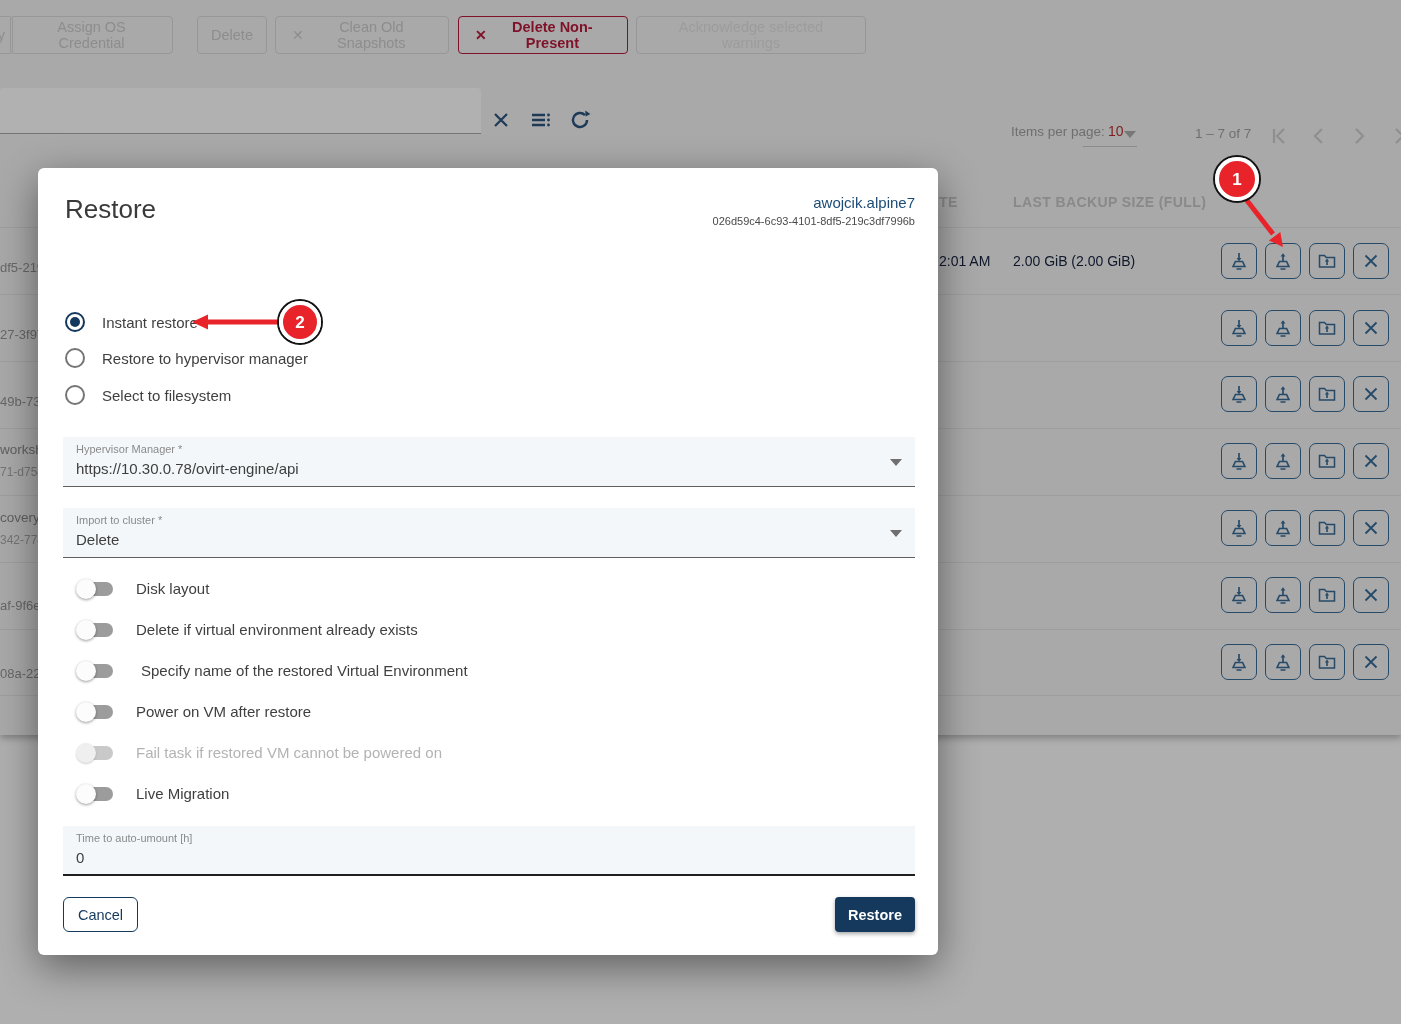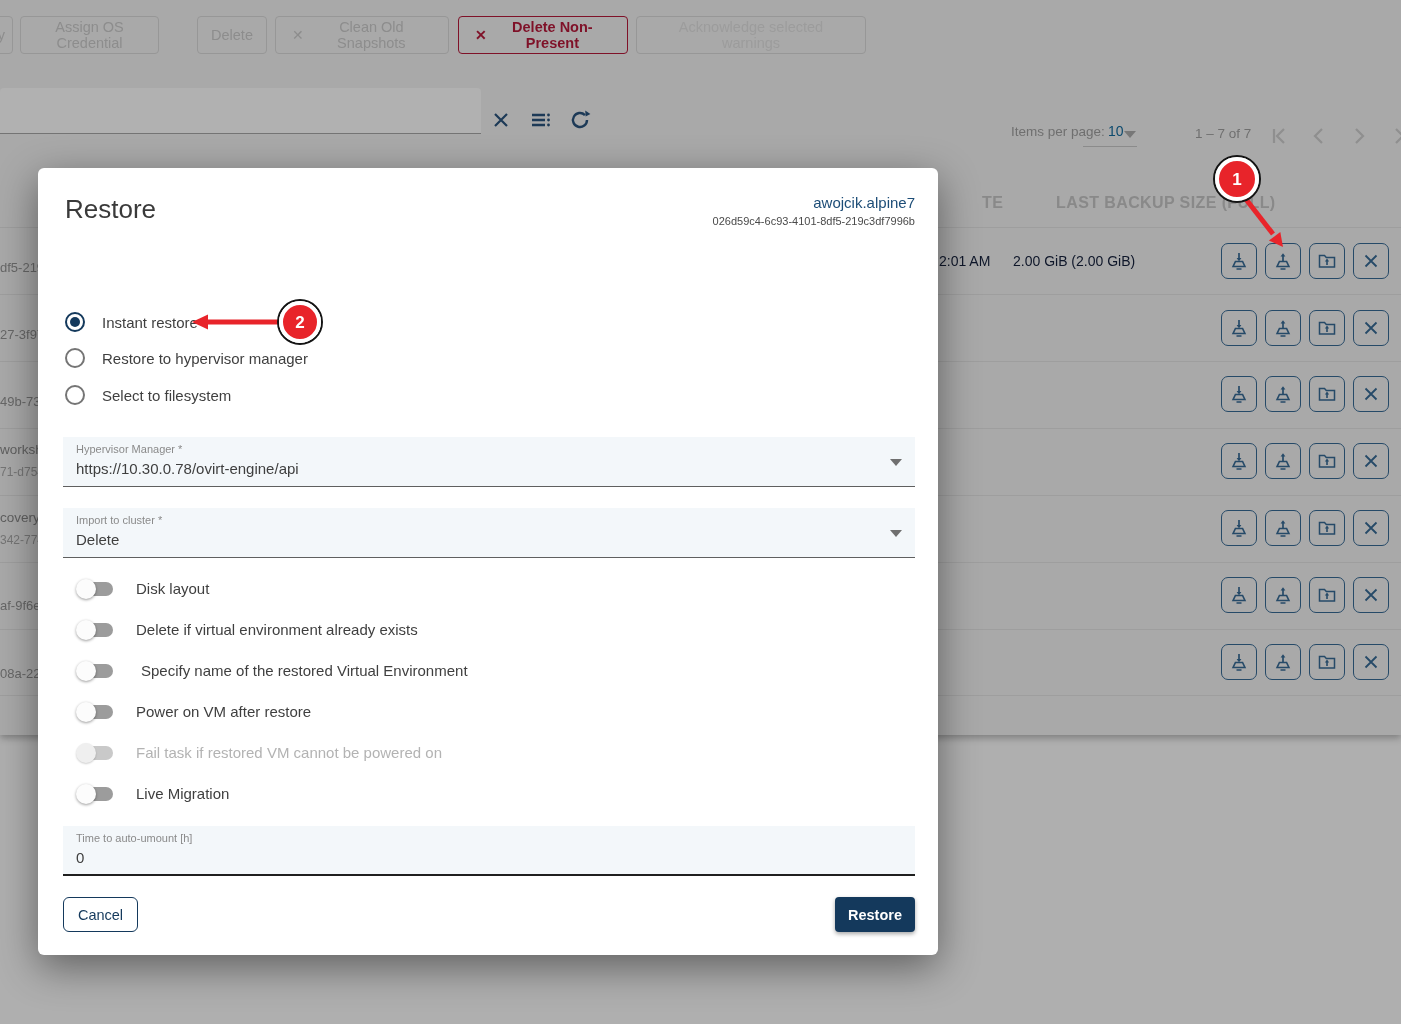--- a/index.html
+++ b/index.html
@@ -20,21 +20,21 @@
   .search-box { position:absolute; left:0; top:88px; width:481px; height:46px; background:#b1b1b1;
                 border-bottom:1px solid #747474; border-radius:4px 4px 0 0; }
   .mini-icon { position:absolute; width:26px; height:26px; top:107px; cursor:pointer; }
 
   .pag-label { position:absolute; color:#6f6f6f; font-size:13.5px;margin-left:20px; }
   .pps-underline { position:absolute; left:1083px; top:146px; width:54px; height:1px; background:#8b8b8b; }
   .pag-caret { position:absolute; left:1124px; top:131px; width:0; height:0;
                border-left:6px solid transparent; border-right:6px solid transparent; border-top:7px solid #777; }
   .pag-nav { position:absolute; top:123px; width:26px; height:26px; cursor:pointer; }
 
-  .col-header { position:absolute; top:194px; font-size:16px; font-weight:bold; color:#898989; letter-spacing:.4px;padding-left:43px; }
+  .col-header { position:absolute; top:194px; font-size:14px; font-weight:bold; color:#898989; letter-spacing:.4px; }
   .row-divider { position:absolute; left:0; width:1401px; height:1px; background:#9e9e9e; }
   .frag { position:absolute; left:0; color:#676767; font-size:13px; white-space:nowrap; }
   .frag.name { font-size:13.5px; color:#606060; }
   .frag.uuid { font-size:12px; color:#757575; }
   .cell-text { position:absolute; font-size:14px; color:#0f172a; white-space:nowrap; }
 
   .act-btn { position:absolute; width:36px; height:36px; border:1.5px solid #264a68; border-radius:7px;
              background:transparent; display:flex; align-items:center; justify-content:center; cursor:pointer; }
   .act-btn svg { display:block; }
 
@@ -84,21 +84,21 @@
 </style>
 </head>
 <body>
 
 <div id="stage">
   <div class="backdrop-top"></div>
 
   <button class="tbtn" style="left:-41px;width:54px;justify-content:flex-end;padding-right:7px;">
       <span>y</span>
     </button>
-  <button class="tbtn" style="left:20px;width:139px;">
+  <button class="tbtn" style="left:10px;width:163px;">
       <span>Assign OS Credential</span>
     </button>
   <button class="tbtn" style="left:197px;width:70px;">
       <span>Delete</span>
     </button>
   <button class="tbtn" style="left:275px;width:174px;">
       <span class="xg">✕</span>
       <span>Clean Old Snapshots</span>
     </button>
   <button class="tbtn maroon" style="left:458px;width:170px;">
@@ -124,21 +124,21 @@
     </svg>
   </div>
   <div class="mini-icon" style="left:567px;">
     <svg width="26" height="26" viewBox="0 0 26 26">
       <path d="M20 13 a7 7 0 1 1 -2.05 -4.95" stroke="#1d3a57" stroke-width="2.4" fill="none"></path>
       <polygon points="18.2,3.5 18.6,9.4 23.4,7.0" fill="#1d3a57"></polygon>
     </svg>
   </div>
 
   <span class="pag-label" style="left:991px;top:124px;">Items per page:</span>
-  <span class="pag-label" style="left:1088px;top:123px;color:#0c4a6e;font-size:14px;">10</span>
+  <span class="pag-label" style="left:1088px;top:123px;color:#7f1d1d;font-size:14px;">10</span>
   <div class="pag-caret"></div>
   <div class="pps-underline"></div>
   <span class="pag-label" style="left:1175px;top:126px;">1 – 7 of 7</span>
   <div class="pag-nav" style="left:1266px;">
     <svg width="26" height="26" viewBox="0 0 26 26">
         <path d="M8 6 v14 M18 6 l-7 7 l7 7" stroke="#8f8f8f" stroke-width="2.2" fill="none"></path>
       </svg>
   </div>
   <div class="pag-nav" style="left:1306px;">
     <svg width="26" height="26" viewBox="0 0 26 26">

